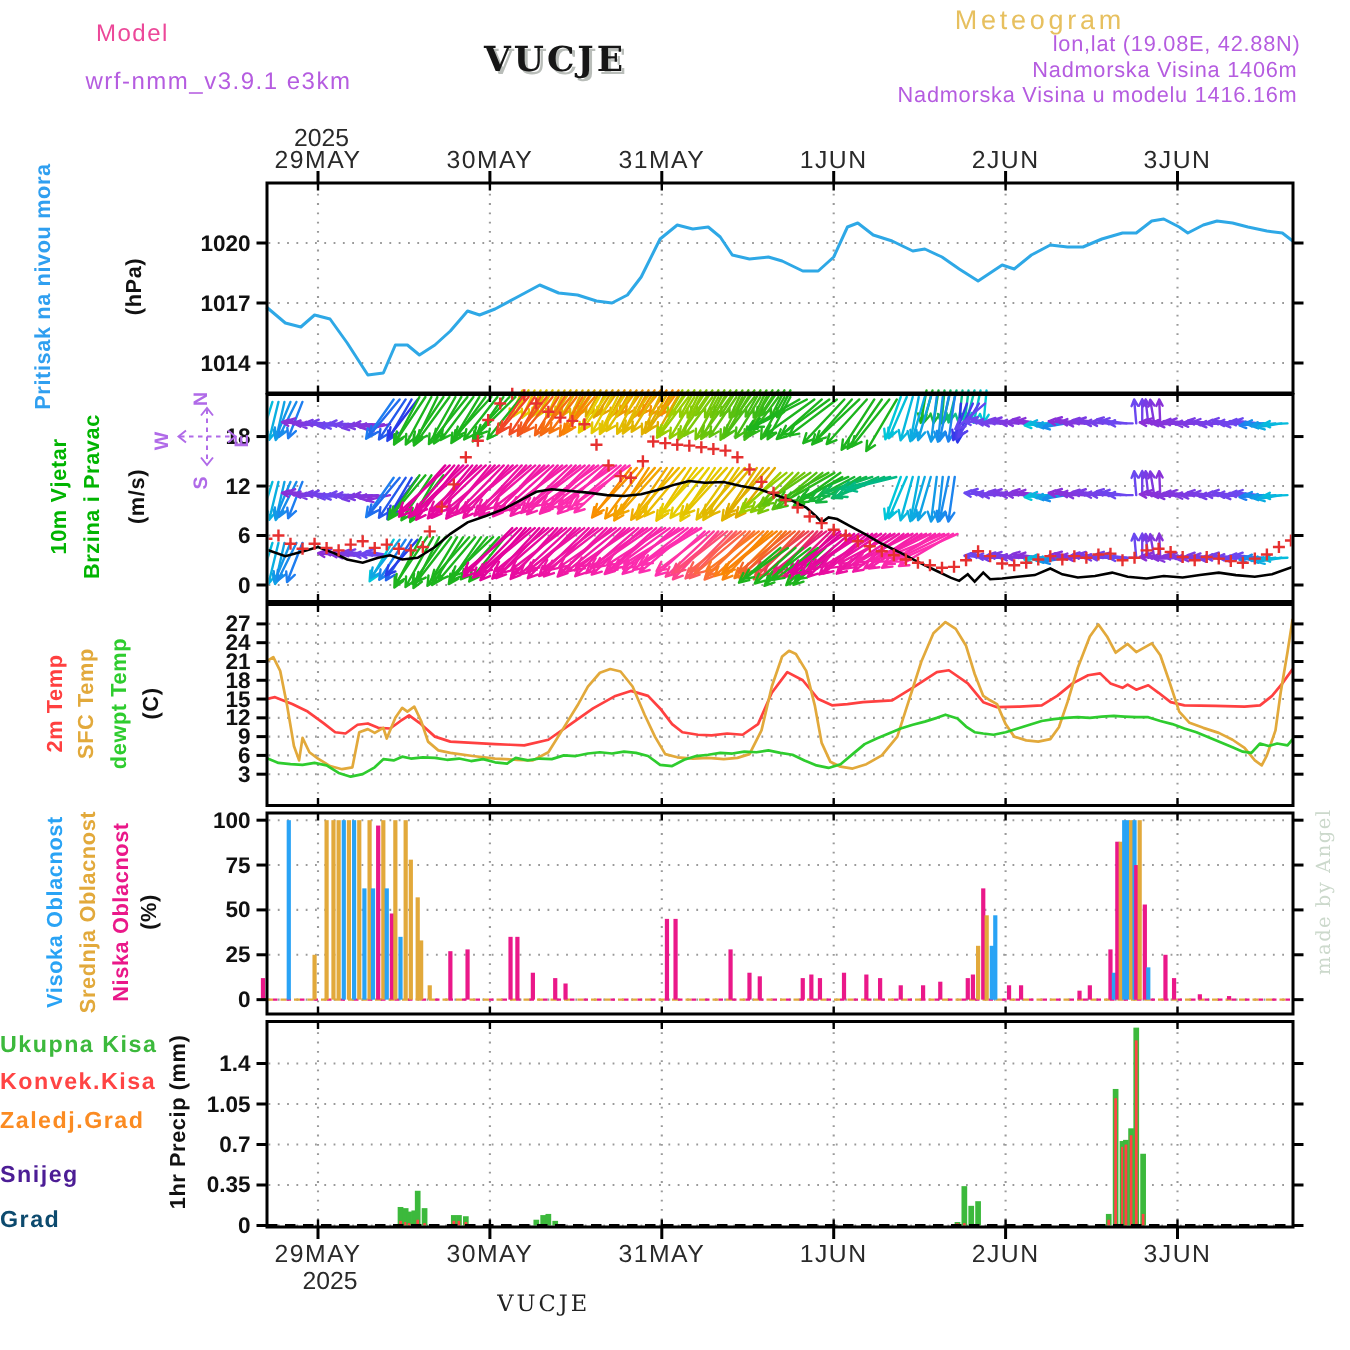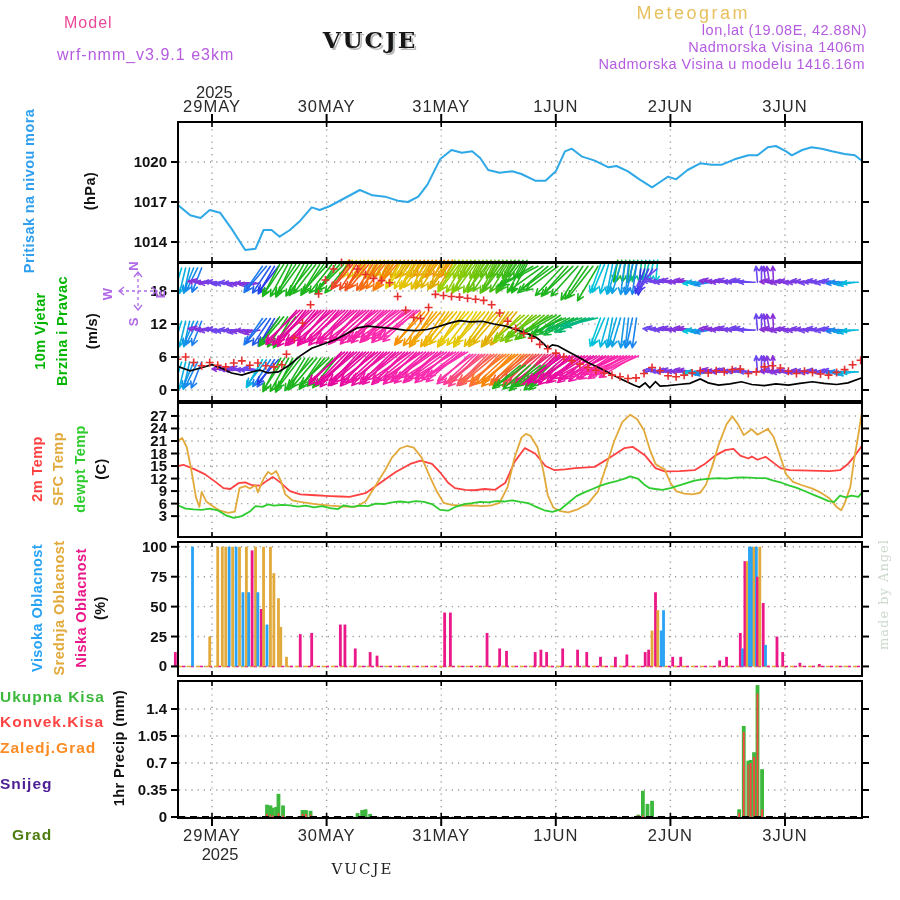--- a/index.html
+++ b/index.html
@@ -1120,20 +1120,20 @@
 
   <div class="vlab" style="left: -93px; top: 600px; color: rgb(41, 163, 245);">Visoka Oblacnost</div>
   <div class="vlab" style="left: -71px; top: 600px; color: rgb(226, 169, 59);">Srednja Oblacnost</div>
   <div class="vlab" style="left: -49px; top: 600px; color: rgb(234, 24, 137);">Niska Oblacnost</div>
   <div class="vlab" style="left:-30px;top:600px;">(%)</div>
 
   <div class="plab" style="top: 688px; letter-spacing: 1px; color: rgb(60, 185, 60);">Ukupna Kisa</div>
   <div class="plab" style="top: 713px; letter-spacing: 1px; color: rgb(255, 68, 68);">Konvek.Kisa</div>
   <div class="plab" style="top: 739px; letter-spacing: 1px; color: rgb(251, 139, 34);">Zaledj.Grad</div>
   <div class="plab" style="top: 764px; letter-spacing: 1px; color: #4c1d95; margin-top: 11px;">Snijeg</div>
-  <div class="plab" style="top: 826px; letter-spacing: 1px; color: #4d7c0f; padding-left: 12px;">Grad</div>
+  <div class="plab" style="top: 805px; letter-spacing: 1px; color: #0c4a6e;">Grad</div>
   <div class="vlab" style="left:-11px;top:740px;">1hr Precip (mm)</div>
 
   <div class="vlab" style="left: 753px; top: 587px; font-family: &quot;DejaVu Serif&quot;, serif; font-weight: normal; font-size: 13px; letter-spacing: 1px; color: rgb(204, 217, 204);">made by Angel</div>
 
   <div class="abs" style="left:190px;top:845px;width:60px;text-align:center;font-size:16.5px;color:#2a2a2a;">2025</div>
   <div class="abs" style="left:290px;top:860px;width:145px;text-align:center;font-family:'DejaVu Serif',serif;font-size:15px;letter-spacing:2px;color:#222;">VUCJE</div>
 </div>
 
 </body></html>

